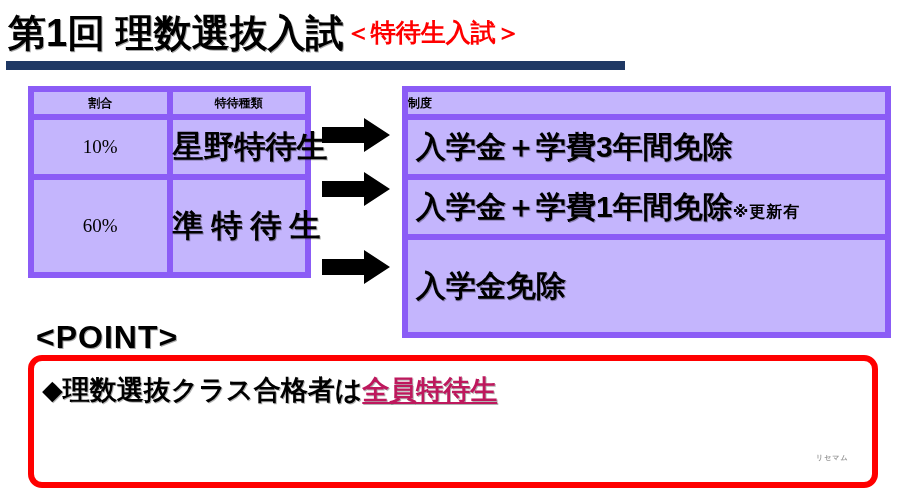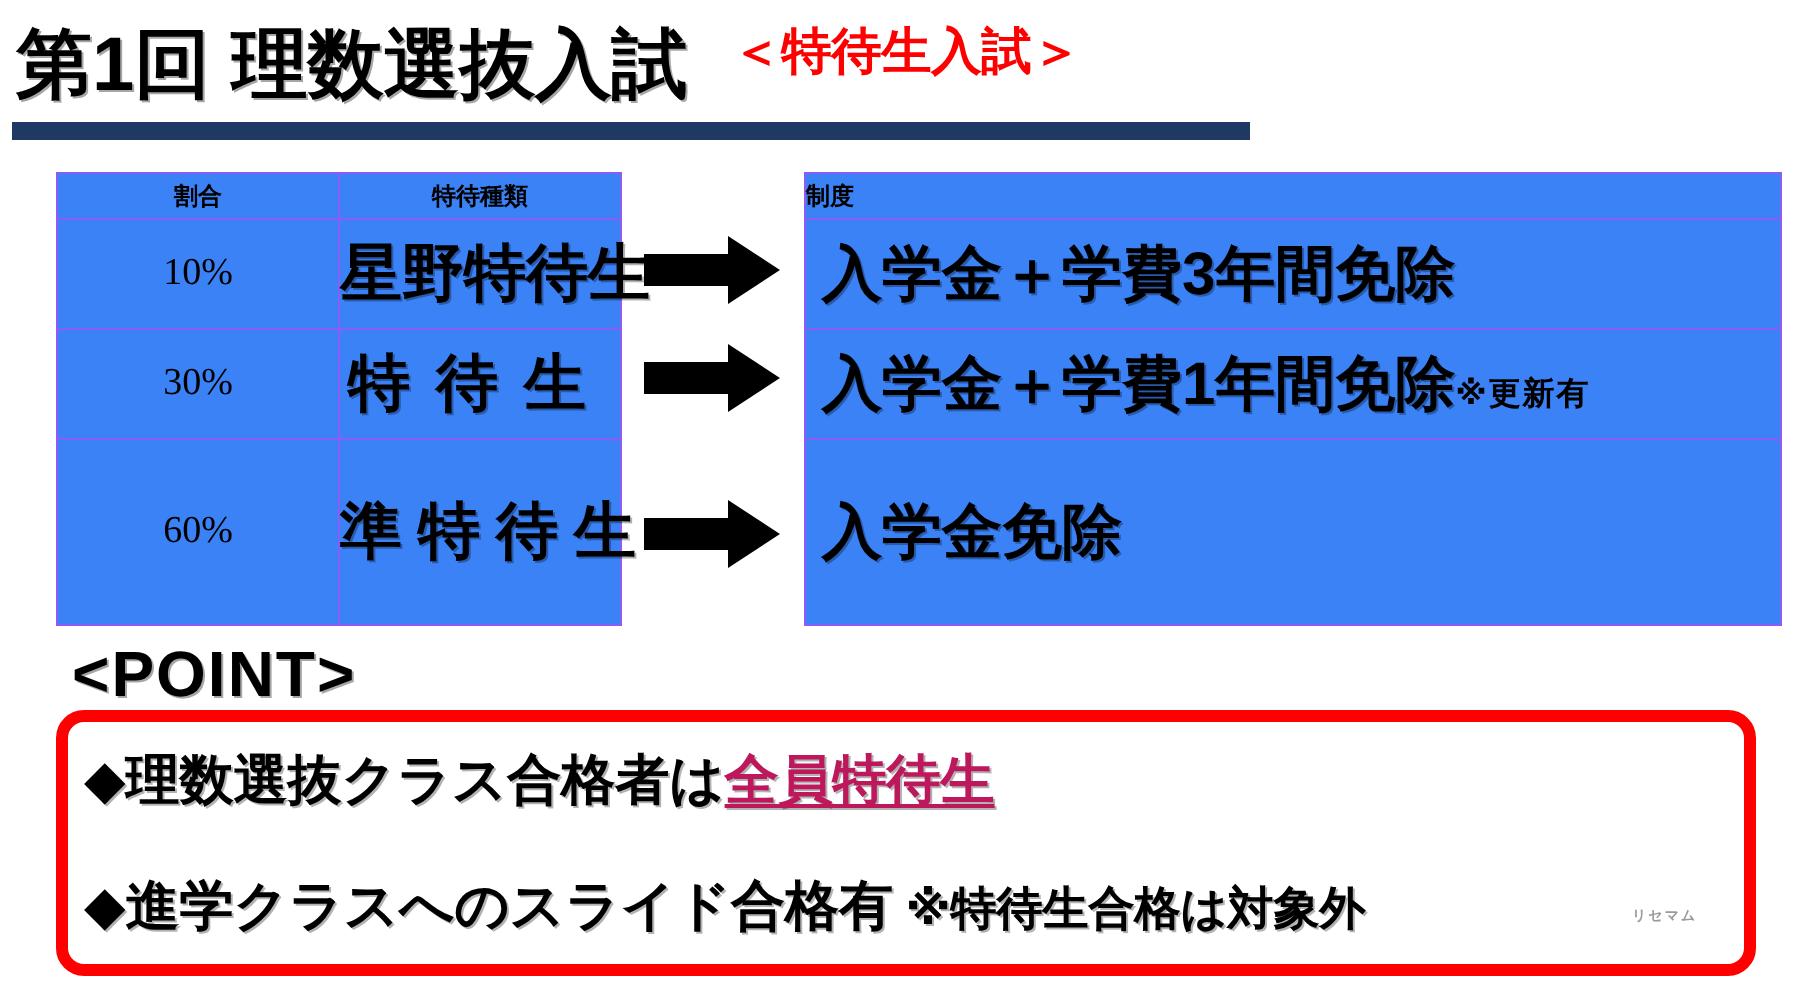--- a/index.html
+++ b/index.html
@@ -8,41 +8,41 @@
     background:#ffffff;
     font-family:"Liberation Sans","DejaVu Sans",sans-serif;
     overflow:hidden;
     position:relative;
   }
   #slide{position:absolute;left:0;top:0;width:902px;height:500px;}
 
   
   .title-row{
     position:absolute;left:8px;top:14px;
-    display:flex;align-items:flex-start;gap:20px;
+    display:flex;align-items:center;
   }
   .title-main{
     font-size:38px;font-weight:bold;color:#000000;
     letter-spacing:0px;line-height:1;
     white-space:nowrap;
     text-shadow:1px 1px 0 rgba(0,0,0,0.35);
   }
   .title-sub{
     font-size:25px;font-weight:bold;color:#FF0000;
     line-height:1;white-space:nowrap;
     padding-bottom:2px;margin-left:2px;
   }
   .title-bar{
     position:absolute;left:6px;top:61px;
     width:619px;height:9px;background:#1F3864;
   }
 
   
   .tbl{position:absolute;border-collapse:collapse;table-layout:fixed;}
-  .tbl td,.tbl th{border:1px solid #8b5cf6;padding:0;background:#3b82f6;}
+  .tbl td,.tbl th{border:6px solid #8b5cf6;padding:0;background:#c4b5fd;}
 
   #left-table{left:28px;top:86px;width:283px;}
   #left-table .hdr{height:22px;font-size:12px;font-weight:bold;color:#000;text-align:center;}
   #left-table .pct{
     width:72px;text-align:center;font-size:19px;color:#000;
     font-family:"Liberation Serif","DejaVu Serif",serif;
   }
   #left-table .kind{
     text-align:center;font-size:31px;font-weight:bold;color:#000;
     text-shadow:1px 1px 0 rgba(0,0,0,0.3);white-space:nowrap;
@@ -134,24 +134,20 @@
   <table class="tbl" id="left-table">
     <tbody>
         <tr>
       <td class="hdr pct-hdr">割合</td>
       <td class="hdr">特待種類</td>
     </tr>
     <tr class="r1">
       <td class="pct">10%</td>
       <td class="kind">星野特待生</td>
     </tr>
-    <tr class="r2">
-      <td class="pct">30%</td>
-      <td class="kind sp-wide">特待生</td>
-    </tr>
     <tr class="r3">
       <td class="pct">60%</td>
       <td class="kind sp-mid">準特待生</td>
     </tr>
   </tbody>
     </table>
 
   <div class="arrow" id="arrow1">
     <svg viewBox="0 0 68 34">
         <polygon points="0,9 42,9 42,0 68,17 42,34 42,25 0,25" fill="#000000"></polygon>
@@ -185,21 +181,18 @@
   </tbody>
     </table>
 
   <div class="point-label">&lt;POINT&gt;</div>
   <div class="point-box"></div>
 
   <div class="point-line" id="point-line-1">
     <span>◆</span><span>理数選抜クラス合格者は</span><span class="hl-red">全員特待生</span><span></span>
   </div>
 
-  <div class="point-line" id="point-line-2">
-    <span>◆</span><span>進学クラスへのスライド合格有</span><span class="small-note"> ※特待生合格は対象外</span>
-  </div>
 
   <div class="watermark">
     <span class="wm-kana">リセマム</span>
   </div>
 
 </div>
 
 </body></html>

